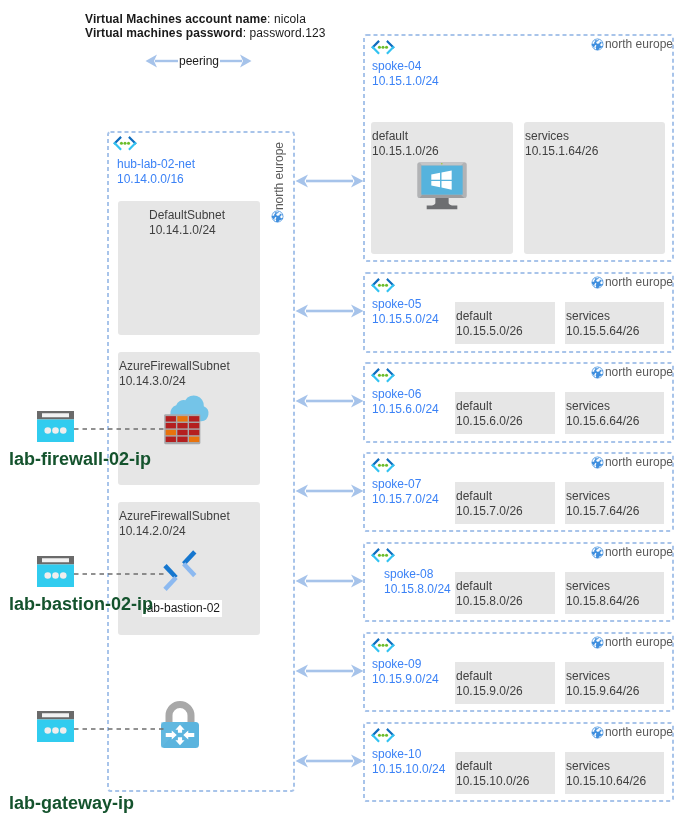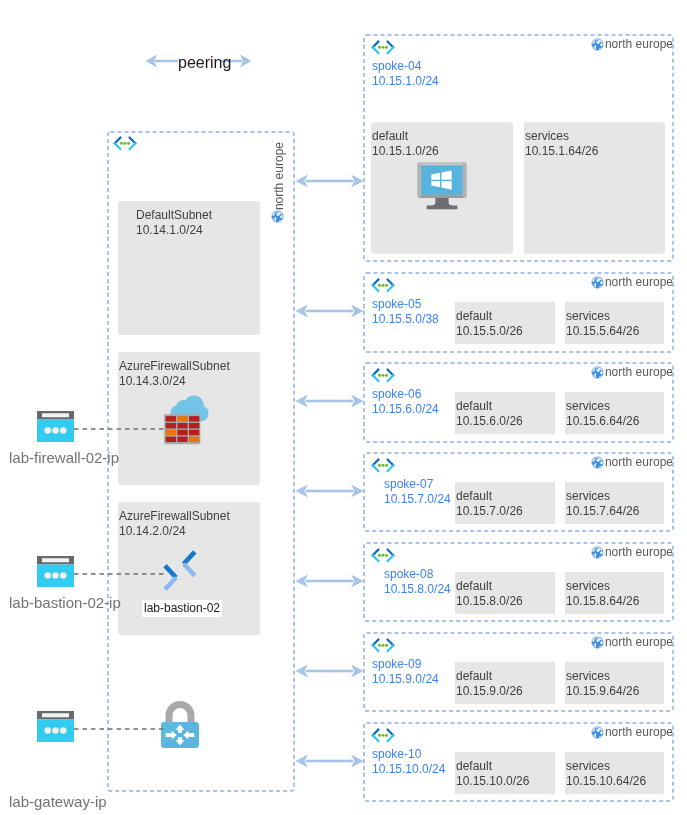--- a/index.html
+++ b/index.html
@@ -39,50 +39,58 @@
 
   .namebox {
     font-size: 12px; color: #1a1a1a;
     text-align: center; white-space: nowrap;
   }
   .namebox > .plate {
     display: inline-block; background: #ffffff;
     padding: 1px 2px 2px; line-height: 14px;
   }
 
-  .ipname { font-size: 15px; color: #737373; white-space: nowrap; text-align: center; }
+  .ipname { font-size: 18px; color: #14532d; white-space: nowrap; text-align: center; font-weight: bold; }
 
   svg { display: block; overflow: visible; }
 </style>
 </head>
 <body>
 
 <div id="canvas">
+    <div class="abs" style="left:85px;top:12px;">
+      <div class="cred"><b>Virtual Machines account name</b>: <span>nicola</span></div>
+      <div class="cred"><b>Virtual machines password</b>: <span>password.123</span></div>
+    </div>
     <div class="abs" style="left:145px;top:52px;width:107px;height:18px;">
       <svg width="107" height="18" viewBox="0 0 107 18">
         <rect x="10" y="7.8" width="87" height="2.4" fill="#a6c3ea"></rect>
         <path d="M0.5 9 L12 2.6 L9 9 L12 15.4 Z" fill="#a6c3ea"></path>
         <path d="M106.5 9 L95 2.6 L98 9 L95 15.4 Z" fill="#a6c3ea"></path>
       </svg>
-      <div class="abs" style="left:33px;top:2px;width:42px;background:#fff;text-align:center;font-size:16px;color:#1a1a1a;">peering</div>
+      <div class="abs" style="left:33px;top:2px;width:42px;background:#fff;text-align:center;font-size:12px;color:#1a1a1a;">peering</div>
     </div>
     <div class="abs vnet" style="left:107px;top:131px;width:188px;height:661px;">
       <svg class="frame" width="188" height="661" viewBox="0 0 188 661">
         <rect x="1" y="1" width="186" height="659" rx="2.5" fill="none" stroke="#a8c4ea" stroke-width="2" stroke-dasharray="4 3"></rect>
       </svg>
       <div class="abs" style="left:6px;top:5px;">
         <svg width="24" height="14.608695652173912" viewBox="0 0 46 28">
           <path d="M14.0 3.2 L3.4 14" fill="none" stroke="#0f6cbd" stroke-width="4.2" stroke-linecap="square"></path>
           <path d="M3.4 14 L14.0 24.8" fill="none" stroke="#32c3f2" stroke-width="4.2" stroke-linecap="square"></path>
           <path d="M32.0 3.2 L42.6 14" fill="none" stroke="#0f6cbd" stroke-width="4.2" stroke-linecap="square"></path>
           <path d="M42.6 14 L32.0 24.8" fill="none" stroke="#32c3f2" stroke-width="4.2" stroke-linecap="square"></path>
           <circle cx="16.2" cy="14" r="2.9" fill="#6bbd2a"></circle>
           <circle cx="23" cy="14" r="2.9" fill="#6bbd2a"></circle>
           <circle cx="29.8" cy="14" r="2.9" fill="#6bbd2a"></circle>
         </svg>
+      </div>
+      <div class="abs lbl lbl-dark" style="left:10px;top:26px;">
+        <div>hub-lab-02-net</div>
+        <div>10.14.0.0/16</div>
       </div>
       <div class="abs vlabel" style="left:165px;top:11px;">north europe</div>
       <div class="abs" style="left:164px;top:79px;">
         <svg width="13" height="13" viewBox="0 0 32 32">
           <defs>
             <clipPath id="gclip13">
               <circle cx="16" cy="16" r="14.6"></circle>
             </clipPath>
           </defs>
           <g clip-path="url(#gclip13)">
@@ -94,21 +102,21 @@
             <path fill="#fff" d="M30.4 13.0 L32.0 16.4 L29.6 19.4 L25.0 20.0 L22.2 17.2 L25.0 13.2 Z"></path>
             <path fill="#fff" d="M14.0 8.6 L19.4 7.4 L21.8 10.8 L20.2 13.6 L15.0 14.0 L12.8 11.6 Z"></path>
             <path fill="#fff" d="M28.2 22.6 L30.2 24.6 L25.2 29.4 L19.6 31.6 L18.6 28.2 L21.4 25.2 Z"></path>
             <path fill="#fff" d="M11.6 16.6 L13.4 19.0 L11.2 23.0 L13.0 27.0 L10.6 30.2 L9.4 24.4 L8.2 20.2 Z"></path>
           </g>
           <circle cx="16" cy="16" r="13.6" fill="none" stroke="#3e8ede" stroke-width="1.7"></circle>
         </svg>
       </div>
     </div>
     <div class="abs subnet" style="left:118px;top:201px;width:142px;height:134px;">
-      <div class="abs lbl" style="left:2px;top:7px;padding-left:16px;">
+      <div class="abs lbl" style="left:15px;top:7px;padding-left:16px;">
         <div>DefaultSubnet</div>
         <div>10.14.1.0/24</div>
       </div>
     </div>
     <div class="abs subnet" style="left:118px;top:352px;width:142px;height:133px;">
       <div class="abs lbl" style="left:1px;top:7px;">
         <div>AzureFirewallSubnet</div>
         <div>10.14.3.0/24</div>
       </div>
     </div>
@@ -291,21 +299,21 @@
           <path d="M3.4 14 L14.0 24.8" fill="none" stroke="#32c3f2" stroke-width="4.2" stroke-linecap="square"></path>
           <path d="M32.0 3.2 L42.6 14" fill="none" stroke="#0f6cbd" stroke-width="4.2" stroke-linecap="square"></path>
           <path d="M42.6 14 L32.0 24.8" fill="none" stroke="#32c3f2" stroke-width="4.2" stroke-linecap="square"></path>
           <circle cx="16.2" cy="14" r="2.9" fill="#6bbd2a"></circle>
           <circle cx="23" cy="14" r="2.9" fill="#6bbd2a"></circle>
           <circle cx="29.8" cy="14" r="2.9" fill="#6bbd2a"></circle>
         </svg>
       </div>
       <div class="abs lbl lbl-dark" style="left:9px;top:25px;">
         <div>spoke-05</div>
-        <div>10.15.5.0/38</div>
+        <div>10.15.5.0/24</div>
       </div>
       <div class="abs" style="right:1px;top:3px;display:flex;align-items:center;gap:1px;">
         <span>
           <svg width="13" height="13" viewBox="0 0 32 32">
             <defs>
               <clipPath id="gclip13">
                 <circle cx="16" cy="16" r="14.6"></circle>
               </clipPath>
             </defs>
             <g clip-path="url(#gclip13)">
@@ -415,21 +423,21 @@
         <svg width="24" height="14.608695652173912" viewBox="0 0 46 28">
           <path d="M14.0 3.2 L3.4 14" fill="none" stroke="#0f6cbd" stroke-width="4.2" stroke-linecap="square"></path>
           <path d="M3.4 14 L14.0 24.8" fill="none" stroke="#32c3f2" stroke-width="4.2" stroke-linecap="square"></path>
           <path d="M32.0 3.2 L42.6 14" fill="none" stroke="#0f6cbd" stroke-width="4.2" stroke-linecap="square"></path>
           <path d="M42.6 14 L32.0 24.8" fill="none" stroke="#32c3f2" stroke-width="4.2" stroke-linecap="square"></path>
           <circle cx="16.2" cy="14" r="2.9" fill="#6bbd2a"></circle>
           <circle cx="23" cy="14" r="2.9" fill="#6bbd2a"></circle>
           <circle cx="29.8" cy="14" r="2.9" fill="#6bbd2a"></circle>
         </svg>
       </div>
-      <div class="abs lbl lbl-dark" style="left:9px;top:25px;margin-left:12px;">
+      <div class="abs lbl lbl-dark" style="left:9px;top:25px;">
         <div>spoke-07</div>
         <div>10.15.7.0/24</div>
       </div>
       <div class="abs" style="right:1px;top:3px;display:flex;align-items:center;gap:1px;">
         <span>
           <svg width="13" height="13" viewBox="0 0 32 32">
             <defs>
               <clipPath id="gclip13">
                 <circle cx="16" cy="16" r="14.6"></circle>
               </clipPath>

